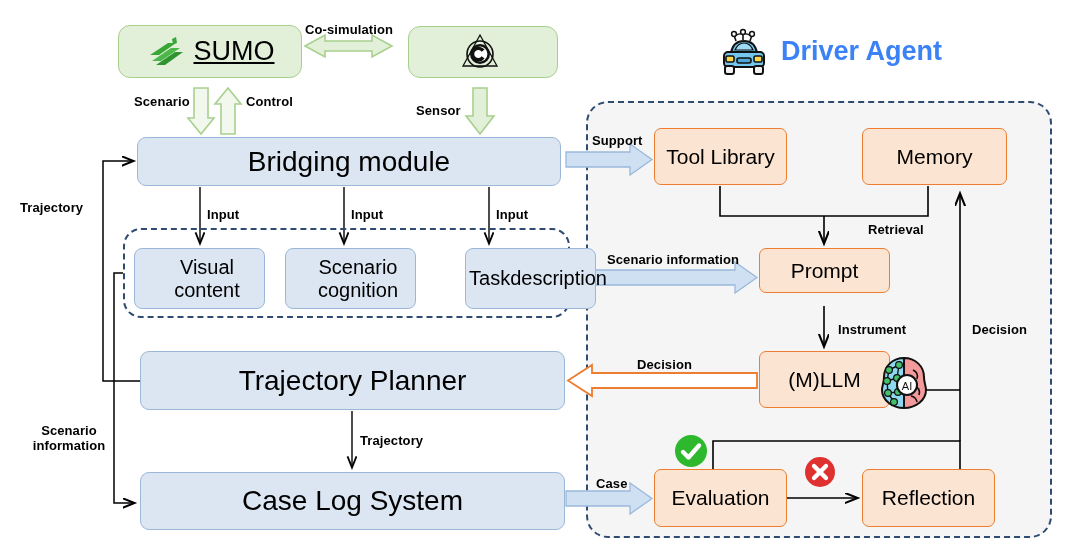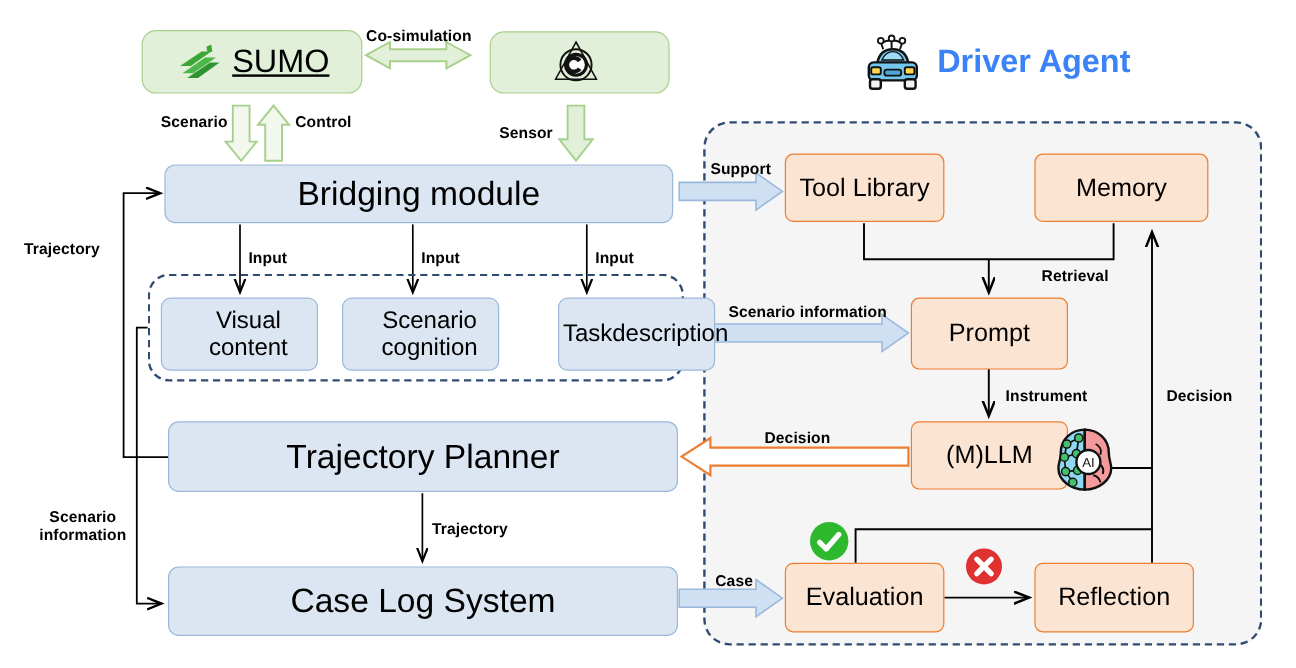--- a/index.html
+++ b/index.html
@@ -186,21 +186,21 @@
     </div>
 
     <div class="box orange" style="left:654px;top:128px;width:133px;height:57px;">
       <span>Tool Library</span>
     </div>
 
     <div class="box orange" style="left:862px;top:128px;width:145px;height:57px;">
       <span>Memory</span>
     </div>
 
-    <div class="box orange" style="left:759px;top:248px;width:131px;height:60px;">
+    <div class="box orange" style="left:759px;top:248px;width:131px;height:45px;">
       <span>Prompt</span>
     </div>
 
     <div class="box orange" style="left:759px;top:351px;width:131px;height:57px;">
       <span>(M)LLM</span>
     </div>
 
     <div class="box orange" style="left:654px;top:469px;width:133px;height:58px;">
       <span>Evaluation</span>
     </div>

